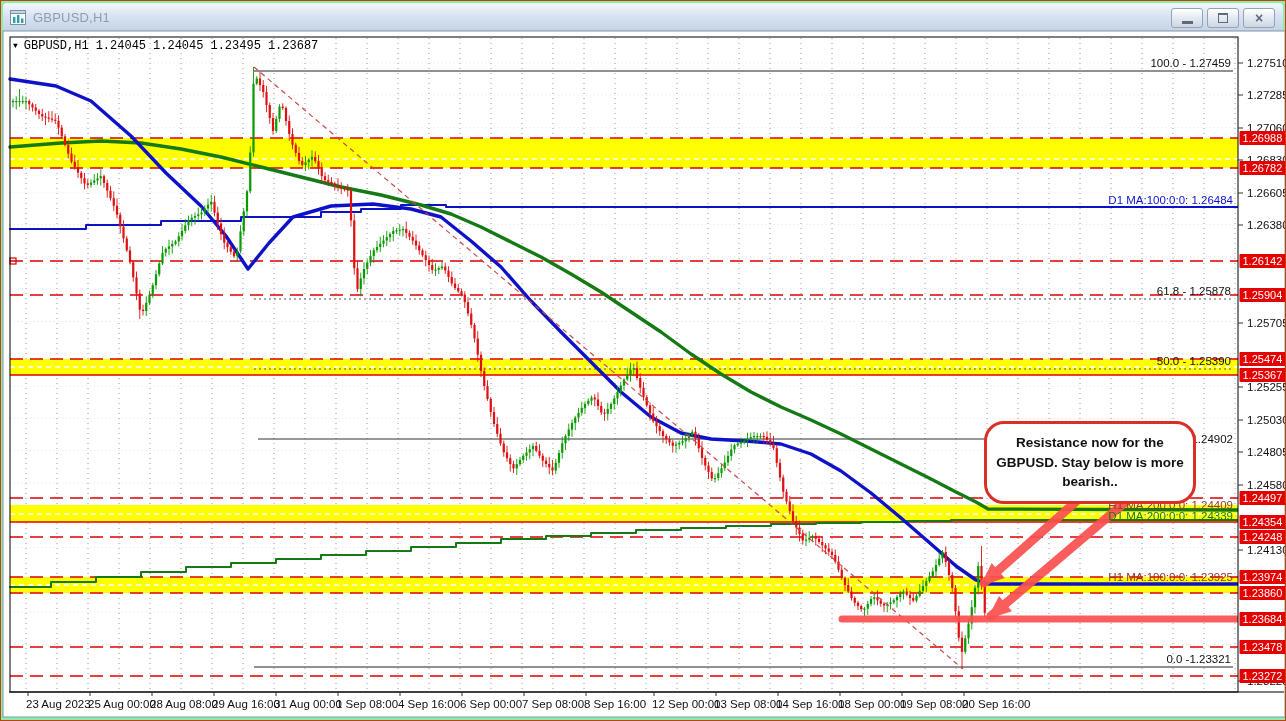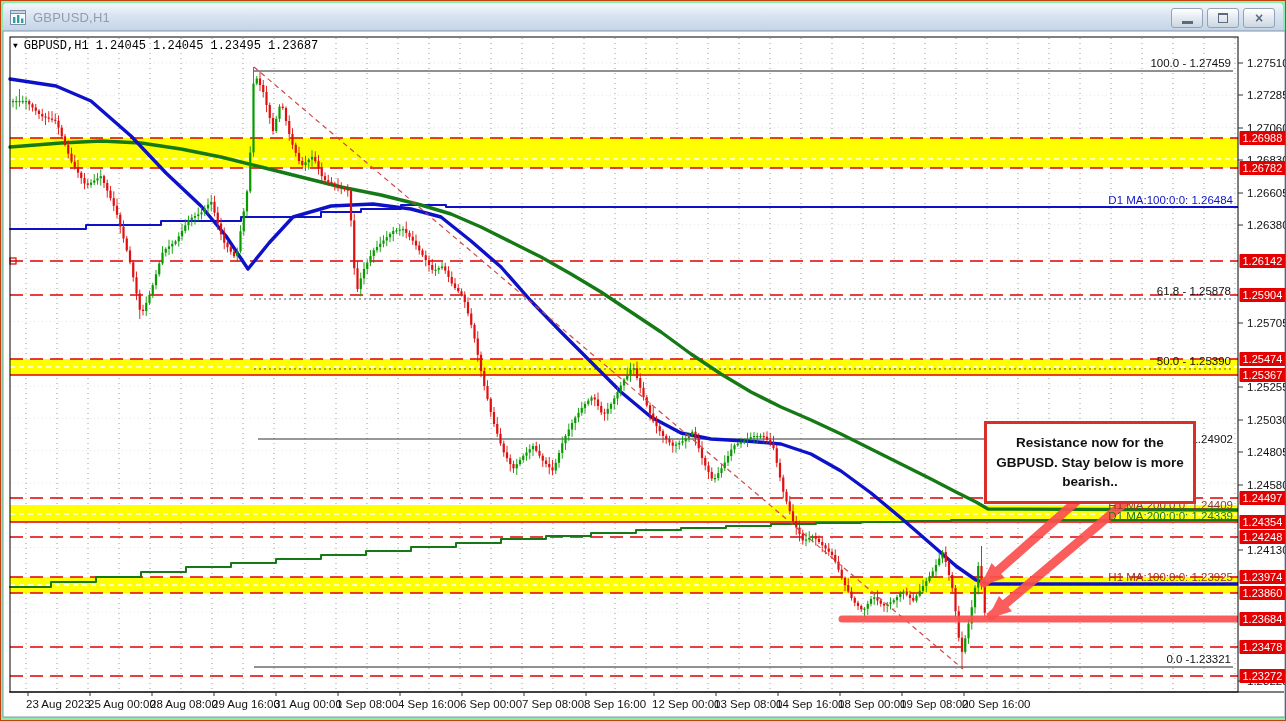--- a/index.html
+++ b/index.html
@@ -12,21 +12,21 @@
   .winbtn{width:30px;height:18px;border:1px solid #93a2b4;border-radius:3px;
     background:linear-gradient(#ffffff,#e4eaf1 50%,#cdd7e1);display:flex;align-items:center;justify-content:center;cursor:default;}
   .g-min{width:11px;height:3px;background:#5a6b7e;margin-top:8px;}
   .g-res{width:8px;height:7px;border:1.5px solid #5a6b7e;border-top-width:2.5px;}
   .g-close{font-size:14px;font-weight:bold;color:#5a6b7e;line-height:1;}
   svg.chart{position:absolute;left:0;top:0;}
   .ohlc{position:absolute;left:12px;top:38px;font-size:12px;color:#000;white-space:nowrap;z-index:5;font-family:Liberation Mono, monospace;}
   .ohlc .tri{font-size:8px;vertical-align:1px;margin-right:6px;}
   .ohlc span.v{margin-left:7px;}
   .note{position:absolute;left:983px;top:420px;width:194px;min-height:56px;background:#ffffff;
-    border:3px solid #da2f27;border-radius:0;padding:9px 6px;z-index:6;
+    border:3px solid #da2f27;border-radius:20px;padding:9px 6px;z-index:6;
     font-size:13.5px;font-weight:bold;color:#111;text-align:center;line-height:1.45;}
 </style>
 </head>
 <body>
 
 <div class="window">
   <div class="titlebar">
     <svg class="title-icon" viewBox="0 0 16 15">
       <rect x="0.5" y="0.5" width="15" height="14" fill="#f8fbfd" stroke="#7d8fa2"></rect>
       <rect x="0.5" y="0.5" width="15" height="3" fill="#c8d6e4" stroke="#7d8fa2"></rect>

